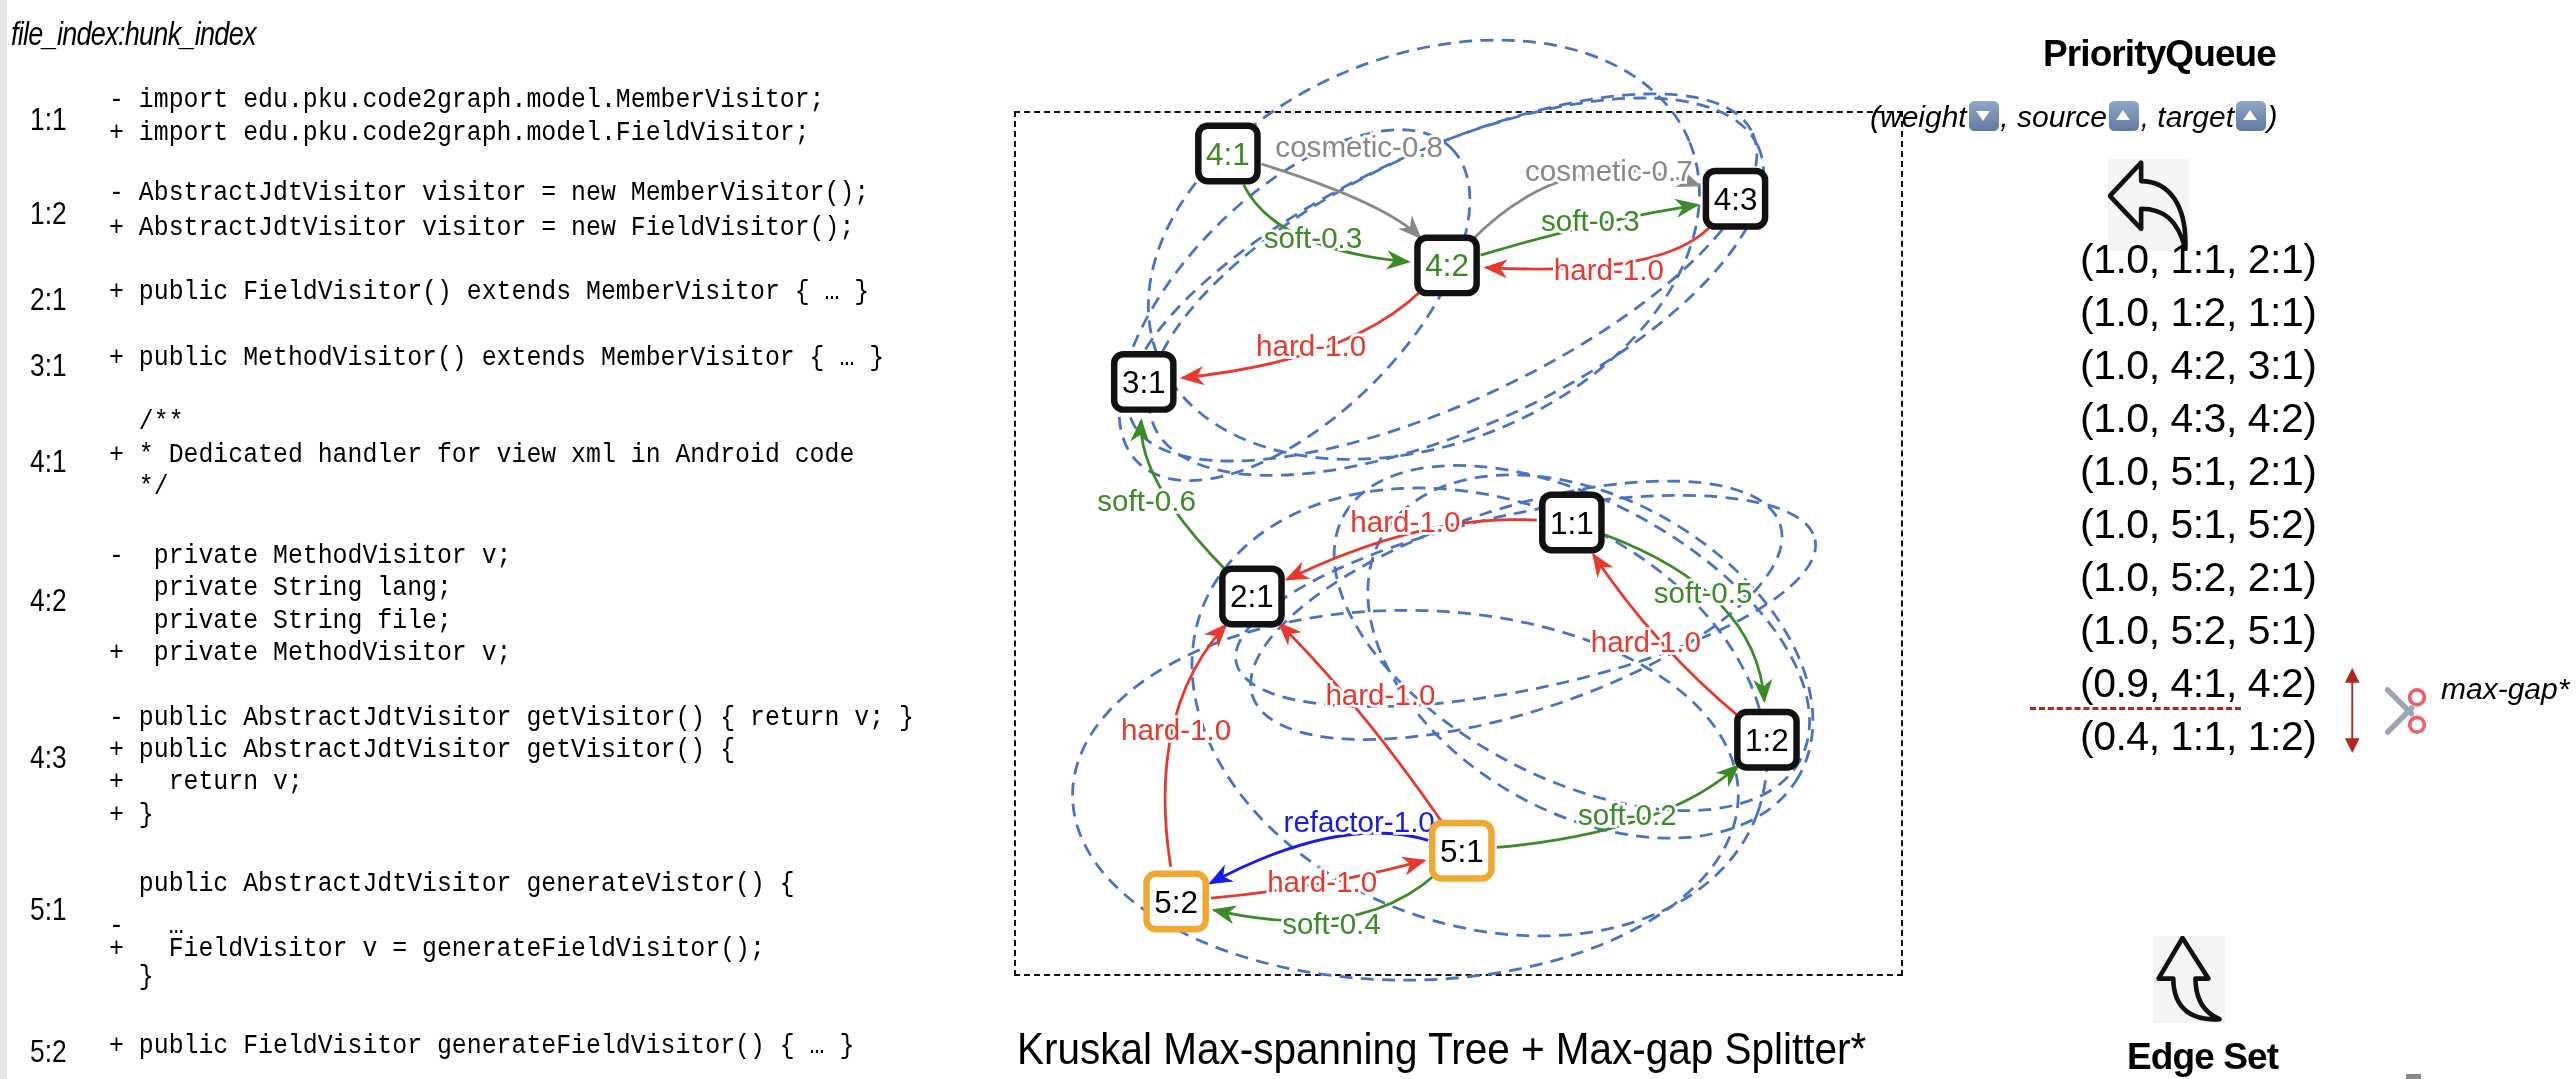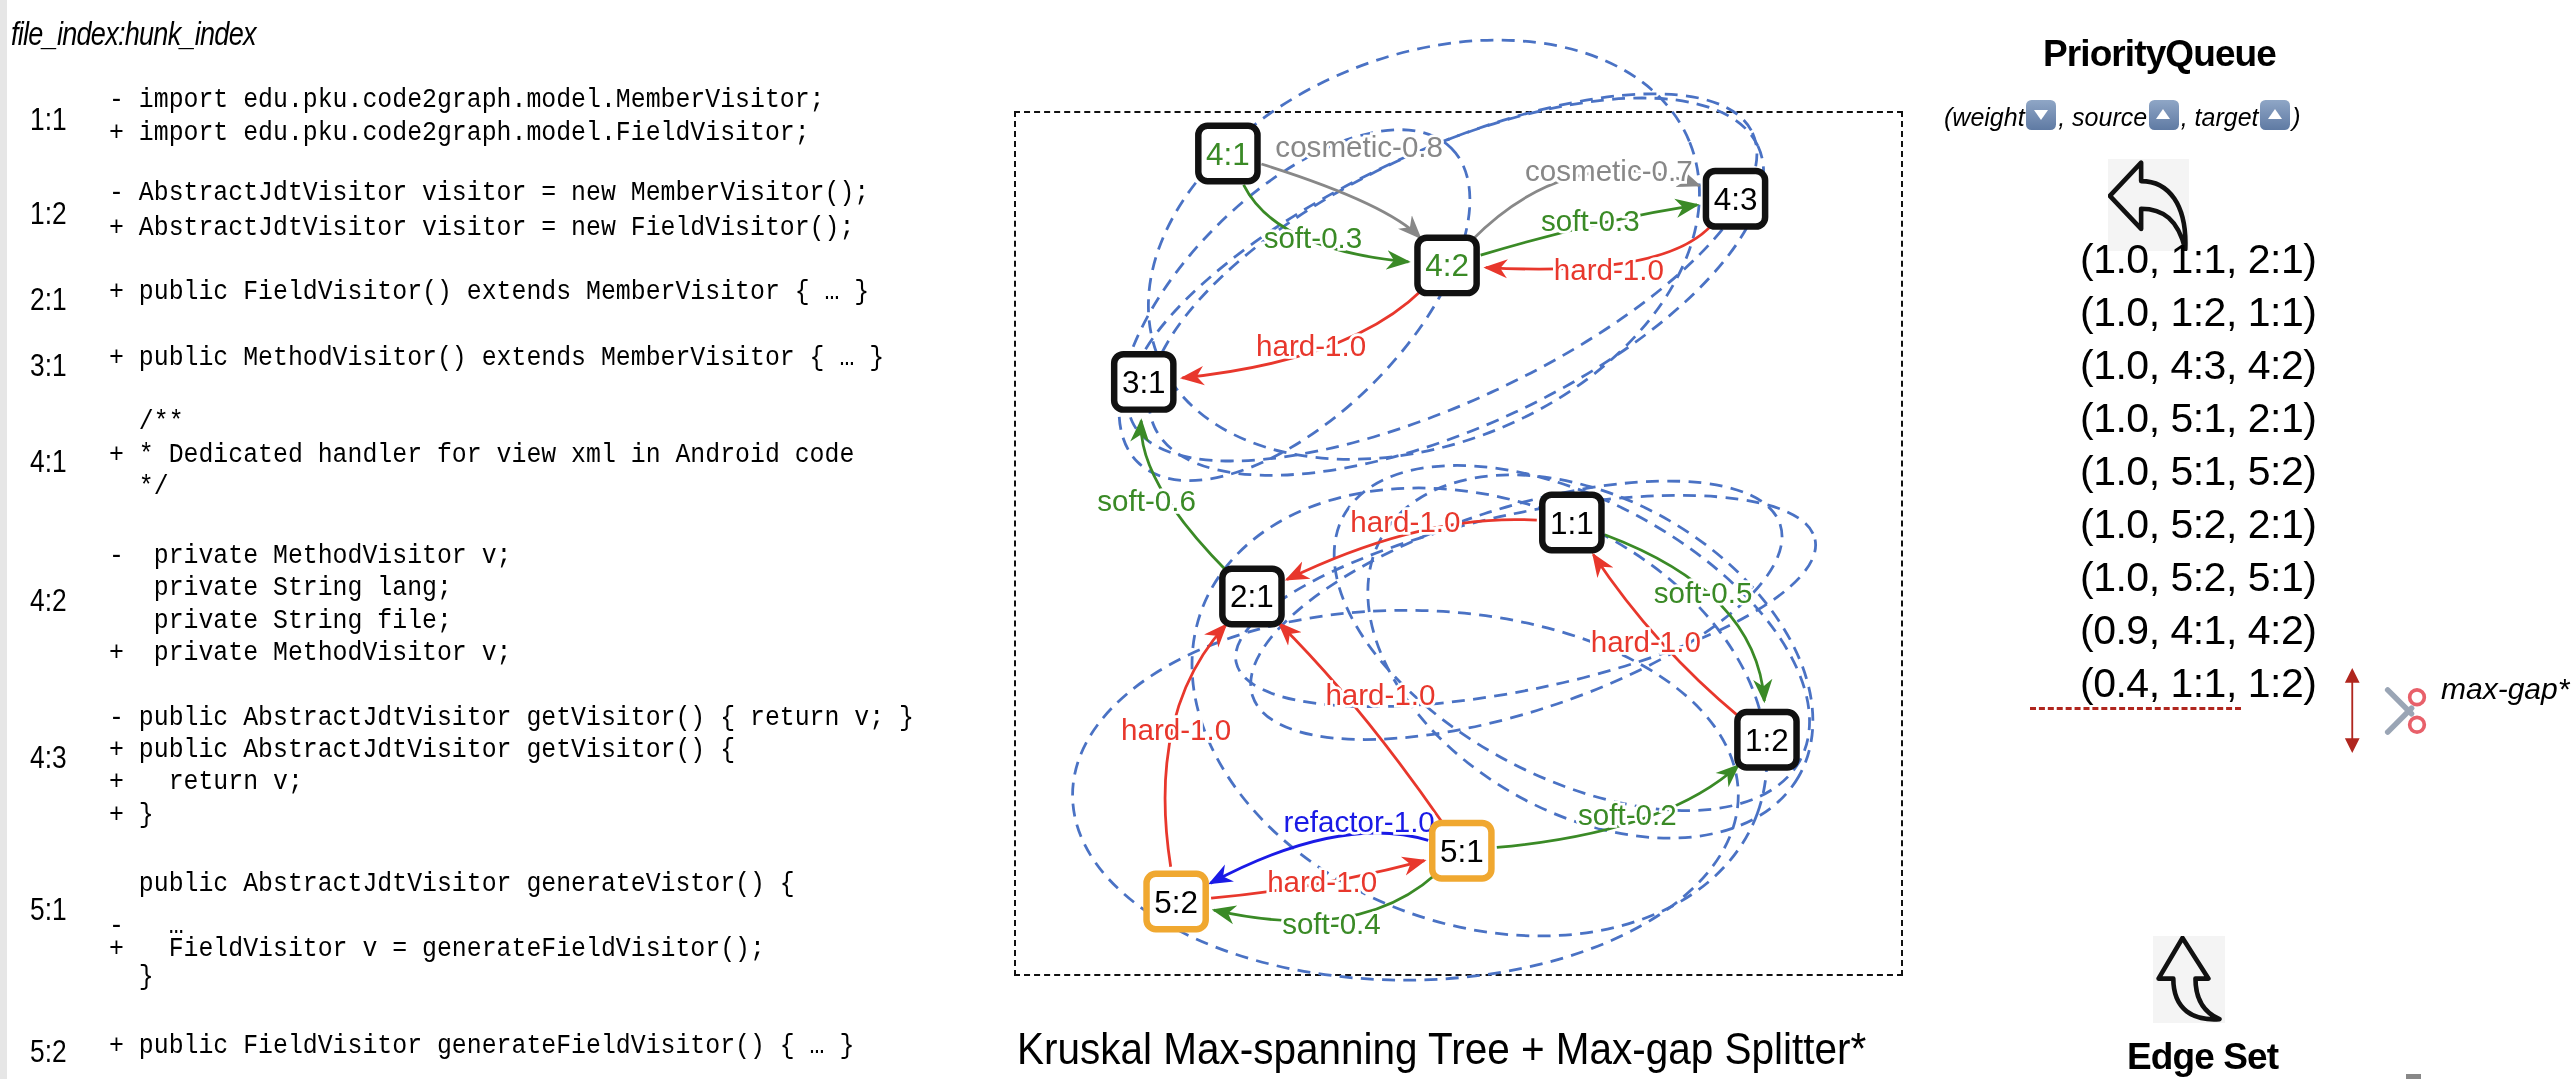--- a/index.html
+++ b/index.html
@@ -6,21 +6,21 @@
   body { width:2576px; height:1080px; position:relative; overflow:hidden; font-family:"Liberation Sans", sans-serif; color:#000; }
   .left-strip { position:absolute; left:0; top:0; width:7.4px; height:1080px; background:#e6e6e6; }
   .axis-title { position:absolute; left:11px; top:15px; font-family:"Liberation Sans Narrow","Liberation Sans", sans-serif; font-style:italic; font-size:33px; letter-spacing:-0.9px; transform:scaleX(0.82); transform-origin:left top; }
   .hunk { position:absolute; left:0; }
   .hunk-id { position:absolute; left:30px; font-family:"Liberation Sans", sans-serif; font-size:31px; transform:scaleX(0.85); transform-origin:left top; }
   .code-line { position:absolute; left:109px; font-family:"Liberation Mono", monospace; font-size:27px; white-space:pre; transform:scaleX(0.92); transform-origin:left top; }
   .frame { position:absolute; left:1014px; top:111px; width:889px; height:865px; border:2.8px dashed #111; box-sizing:border-box; }
   svg.graph { position:absolute; left:0; top:0; width:2576px; height:1080px; overflow:visible; }
   .graph-caption { position:absolute; left:1017px; top:1024px; font-size:44px; white-space:nowrap; transform:scaleX(0.92); transform-origin:left top; }
   .pq-title { position:absolute; left:2043px; top:33px; font-weight:bold; font-size:37px; letter-spacing:-0.9px; }
-  .pq-sub { position:absolute; left:1944px; top:100px; font-style:italic; font-size:25px; white-space:nowrap; }
+  .pq-sub { position:absolute; left:1870px; top:100px; font-style:italic; font-size:30px; white-space:nowrap; }
   .sort-badge { display:inline-block; width:30px; height:30px; border-radius:5.5px; background:linear-gradient(#8fa6c6,#5f7aa3); vertical-align:-3.7px; margin:0 1.8px; position:relative; }
   .sort-badge::after { content:""; position:absolute; left:7.4px; border-left:7.4px solid transparent; border-right:7.4px solid transparent; }
   .sort-badge.down::after { top:10.2px; border-top:10.2px solid #fff; }
   .sort-badge.up::after { top:9.2px; border-bottom:10.2px solid #fff; }
   .pq-list { position:absolute; left:2080px; top:233px; }
   .pq-item { font-size:41px; height:53px; line-height:53px; white-space:nowrap; letter-spacing:-0.5px;text-align:right; }
   .icon-box { position:absolute; background:#f4f4f4; }
   .gap-line { position:absolute; left:2030px; top:707px; width:211px; border-top:3.7px dashed #b0261e; }
   .gap-arrow { position:absolute; left:2343px; top:668px; }
   .gap-label { position:absolute; left:2441px; top:672px; font-style:italic; font-size:30px; white-space:nowrap; }
@@ -191,20 +191,21 @@
 
 <div class="icon-box" style="left:2108px;top:159px;width:81px;height:92px;">
   <svg width="81" height="92" viewBox="0 0 88 100">
     <path d="M2 40 L36 4 L36 24 C66 24 86 50 84 98 C76 66 60 54 36 54 L36 76 Z" fill="none" stroke="#111" stroke-width="5" stroke-linejoin="round"></path>
   </svg>
 </div>
 
 <div class="pq-list" id="pq-list">
     <div class="pq-item">(1.0, 1:1, 2:1)</div>
     <div class="pq-item">(1.0, 1:2, 1:1)</div>
+    <div class="pq-item">(1.0, 4:2, 3:1)</div>
     <div class="pq-item">(1.0, 4:3, 4:2)</div>
     <div class="pq-item">(1.0, 5:1, 2:1)</div>
     <div class="pq-item">(1.0, 5:1, 5:2)</div>
     <div class="pq-item">(1.0, 5:2, 2:1)</div>
     <div class="pq-item">(1.0, 5:2, 5:1)</div>
     <div class="pq-item">(0.9, 4:1, 4:2)</div>
     <div class="pq-item">(0.4, 1:1, 1:2)</div>
   </div>
 
 <div class="gap-line"></div>

